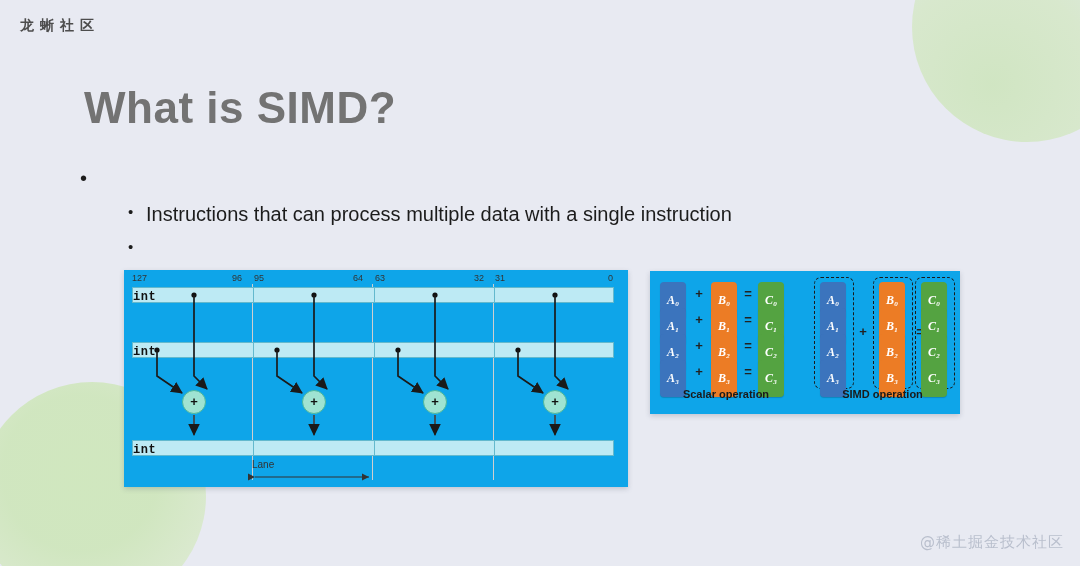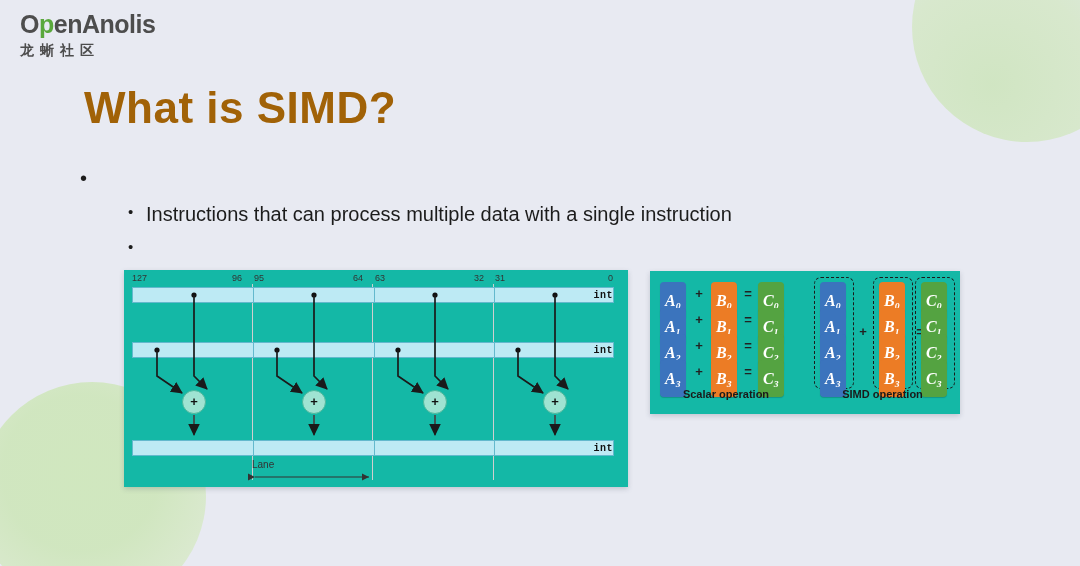--- a/index.html
+++ b/index.html
@@ -37,75 +37,75 @@
   .logo-word .g{color:#5aa83c;}
   .logo-cn{
     margin-top:5px;font-size:14px;color:#4d4d4d;
     letter-spacing:6px;font-weight:600;
     font-family:"DejaVu Sans", sans-serif;
   }
 
   
   #page-title{
     position:absolute;left:84px;top:86px;
-    font-size:44px;font-weight:700;color:#a16207;
+    font-size:44px;font-weight:700;color:#737373;
     letter-spacing:.5px;line-height:1;
   }
 
   
   #bullets{position:absolute;left:80px;top:165px;width:820px;color:#1c1c1c;}
   .b1{display:flex;align-items:flex-start;font-size:26px;line-height:1.25;}
   .b1 .dot{width:20px;flex:none;font-size:20px;line-height:1.35;}
   .b2{display:flex;align-items:flex-start;font-size:20px;line-height:1.3;margin-left:48px;margin-top:9px;}
   .b2 .dot{width:18px;flex:none;font-size:15px;line-height:1.5;}
   .u{text-decoration:underline;}
 
   
   .panel{
-    position:absolute;background:#14b8a6;
+    position:absolute;background:#0ea5e9;
     box-shadow:0 2px 5px rgba(60,70,90,.22);
   }
   #left-panel{left:124px;top:270px;width:504px;height:217px;}
   #right-panel{left:650px;top:271px;width:310px;height:143px;}
 
   
   #regdiagram{position:absolute;inset:0;}
   .bitlabel{
     position:absolute;font-size:9px;color:#333;
     font-family:"Liberation Sans", sans-serif;line-height:1;
   }
   .regbar{
     position:absolute;left:8px;width:482px;height:16px;
     background:#bdeaf4;border:1px solid #63b9cd;box-sizing:border-box;
   }
   .regbar .int{
-    position:absolute;left:0;right:0;top:2px;text-align:right;
+    position:absolute;left:0;right:0;top:2px;text-align:left;
     font-family:"Liberation Mono", monospace;
-    font-size:10px;font-weight:700;color:#111;letter-spacing:.5px;padding-left:48px;
+    font-size:12px;font-weight:700;color:#111;letter-spacing:.5px;
   }
   #bar1{top:17px;}
   #bar2{top:72px;}
   #bar3{top:170px;}
   .lanediv{position:absolute;width:1px;background:#cfcfcf;}
   .seg{position:absolute;top:0;bottom:0;width:1px;background:#63b9cd;}
 
   .plus{
     position:absolute;width:24px;height:24px;border-radius:50%;
     background:#9fe3d2;border:1.4px solid #4cb89c;box-sizing:border-box;
     color:#111;font-size:13px;line-height:21px;text-align:center;font-weight:700;
   }
   #lane-label{
     position:absolute;top:189px;font-size:10px;color:#333;text-align:left;width:120px;
   }
 
   
   #simdfig{position:absolute;inset:0;}
   .cell{
     position:absolute;width:26px;height:37px;border-radius:4px;
-    color:#fff;font-style:italic;font-size:16px;font-weight:600;
+    color:#fff;font-style:italic;font-size:12px;font-weight:600;
     display:flex;align-items:center;justify-content:center;
     font-family:"Liberation Serif", serif;
     box-shadow:0 1px 1px rgba(0,0,0,.18);
   }
   .op{
     position:absolute;font-size:13px;font-weight:700;color:#222;
     width:14px;text-align:center;
   }
   .dashbox{
     position:absolute;border:1.6px dashed #1a1a1a;border-radius:7px;
@@ -124,21 +124,20 @@
 </style>
 </head>
 <body>
 
 <div id="slide">
 
   <div class="deco" id="deco-tr"></div>
   <div class="deco" id="deco-bl"></div>
 
   <div id="logo">
-    <div class="logo-word"><span>O</span><span class="g">p</span><span>enAnolis</span></div>
     <div class="logo-cn">龙蜥社区</div>
   </div>
 
   <div id="page-title">What is SIMD?</div>
 
   <div id="bullets">
     <div class="b1">
       <span class="dot">•</span>
     </div>
     <div class="b2">
@@ -287,14 +286,15 @@
       <div class="dashbox" style="left:265px;top:6px;width:38px;height:110px;"></div>
       <div class="cell" style="left:271px;top:11px;background:#54a341;">C₀</div>
       <div class="cell" style="left:271px;top:37px;background:#54a341;">C₁</div>
       <div class="cell" style="left:271px;top:63px;background:#54a341;">C₂</div>
       <div class="cell" style="left:271px;top:89px;background:#54a341;">C₃</div>
 
       <div class="figcap" style="left:160px;top:117px;width:145px;">SIMD operation</div>
     </div>
   </div>
 
+  <div id="watermark">@稀土掘金技术社区</div>
 
 </div>
 
 </body></html>

